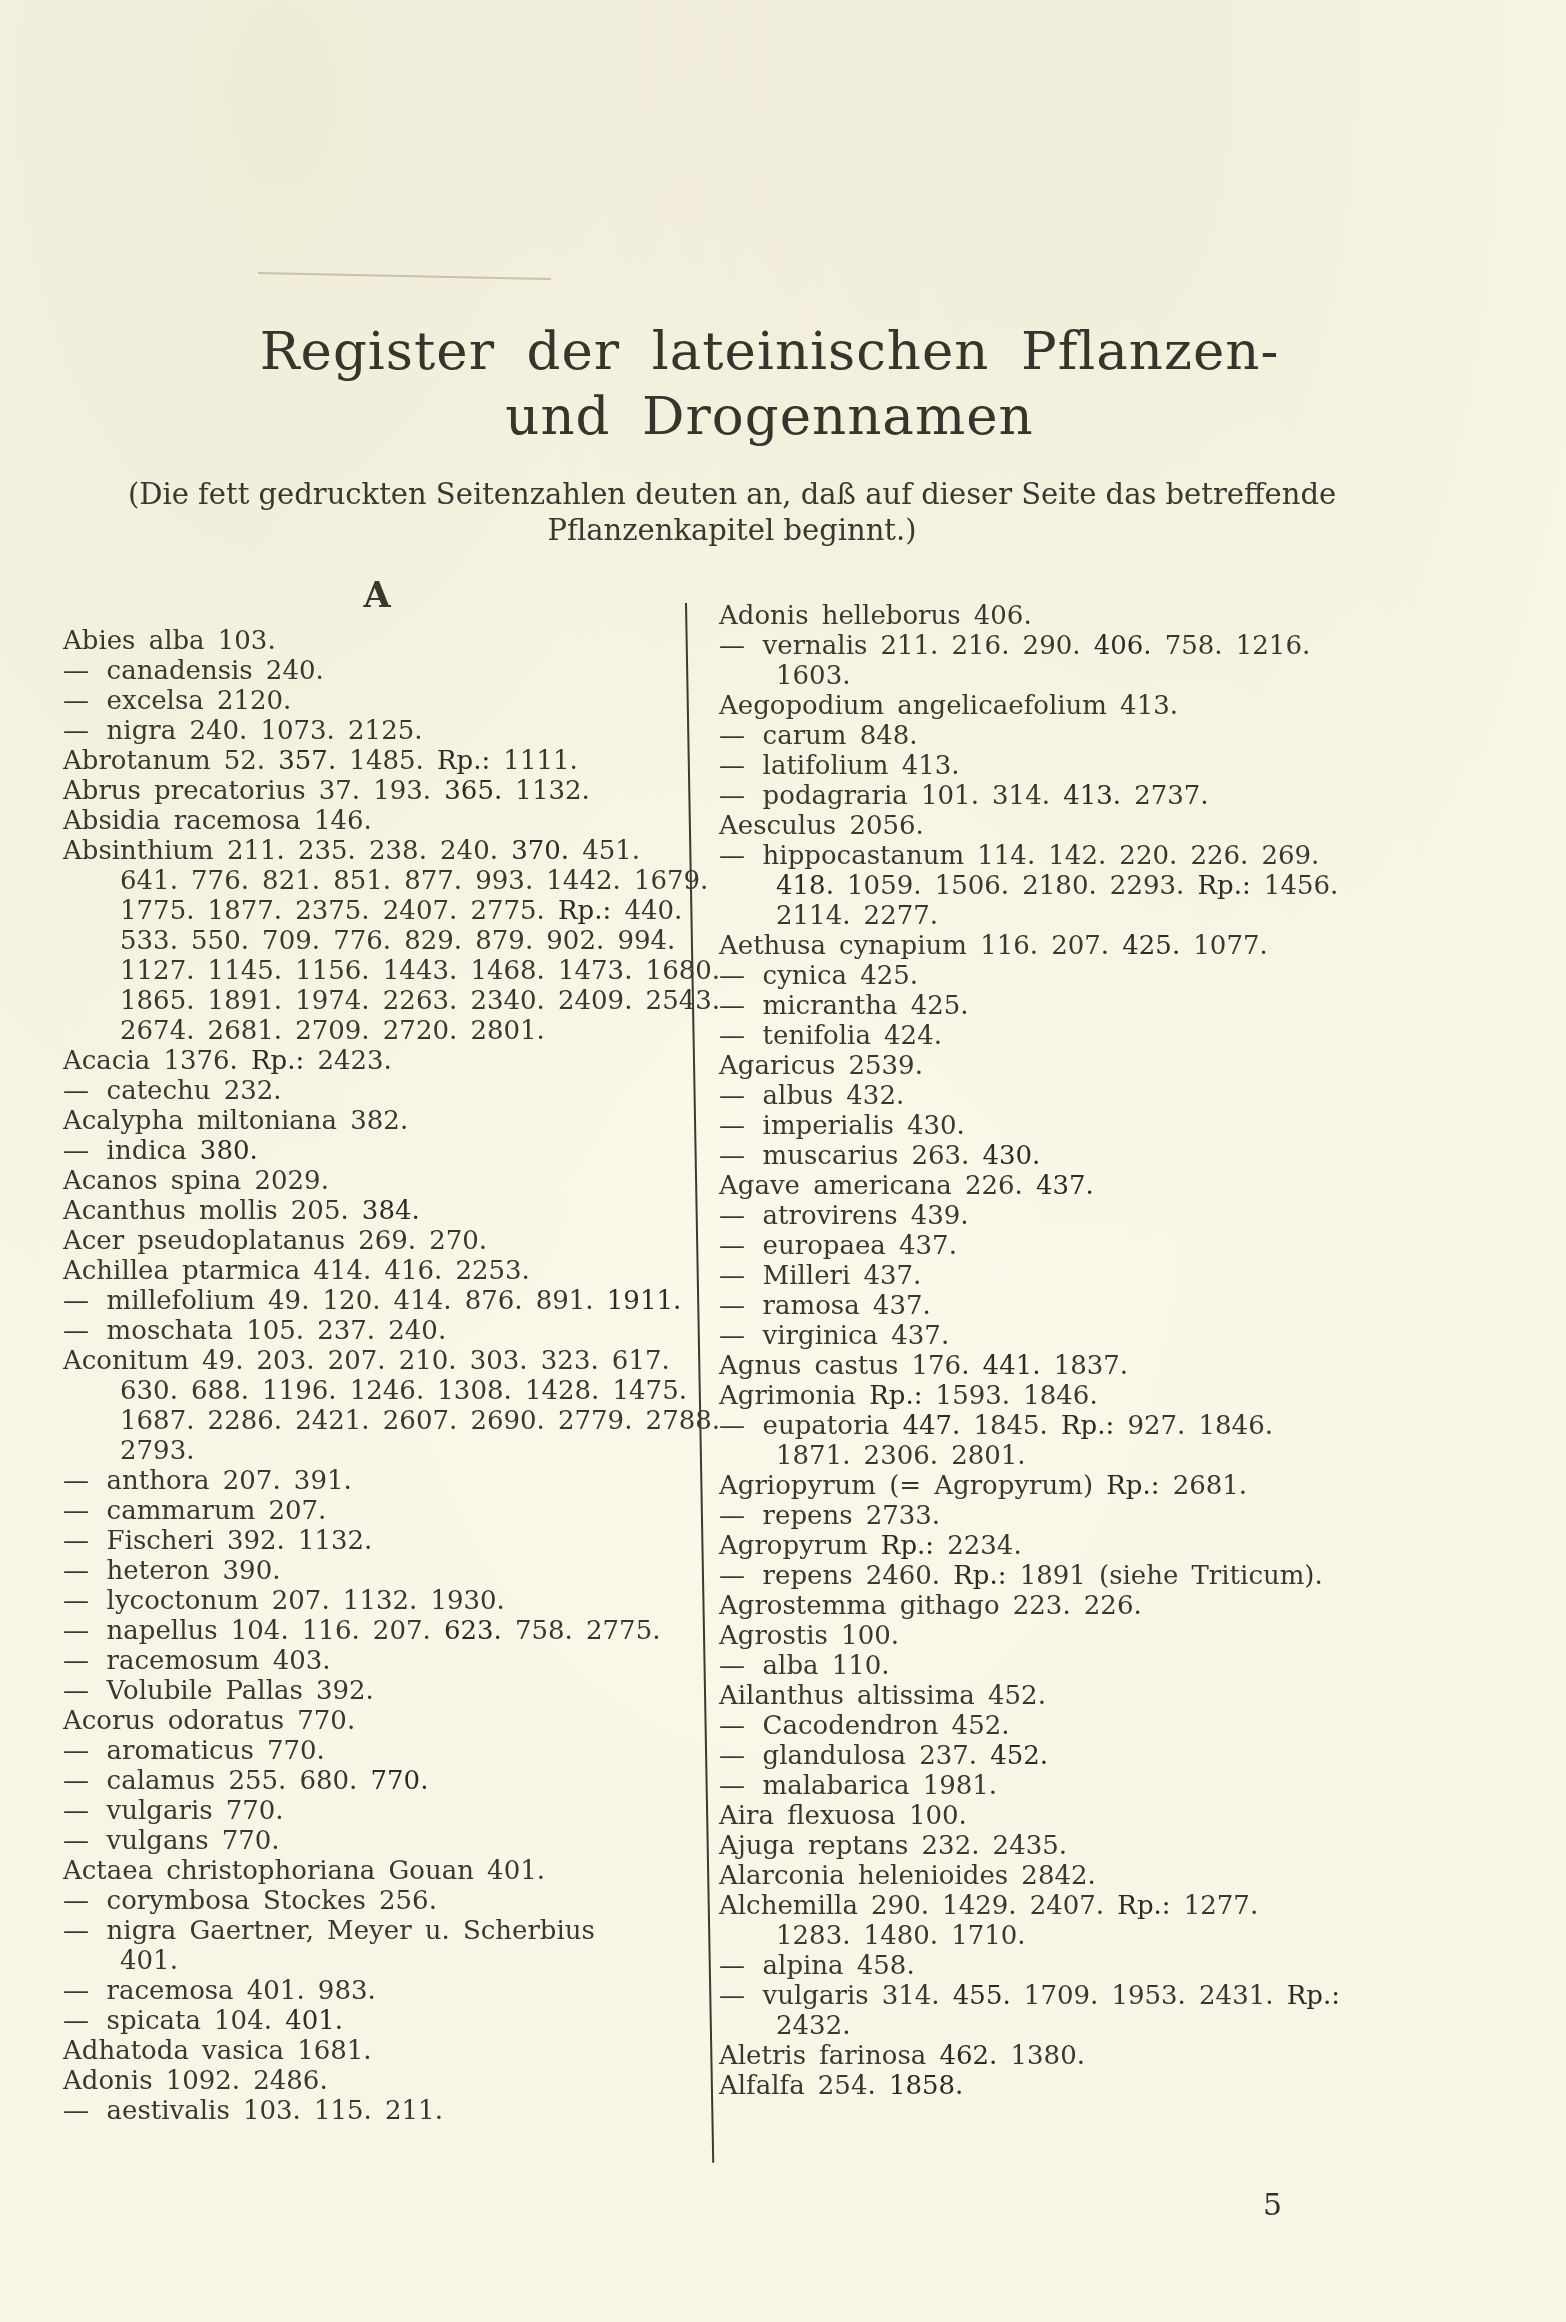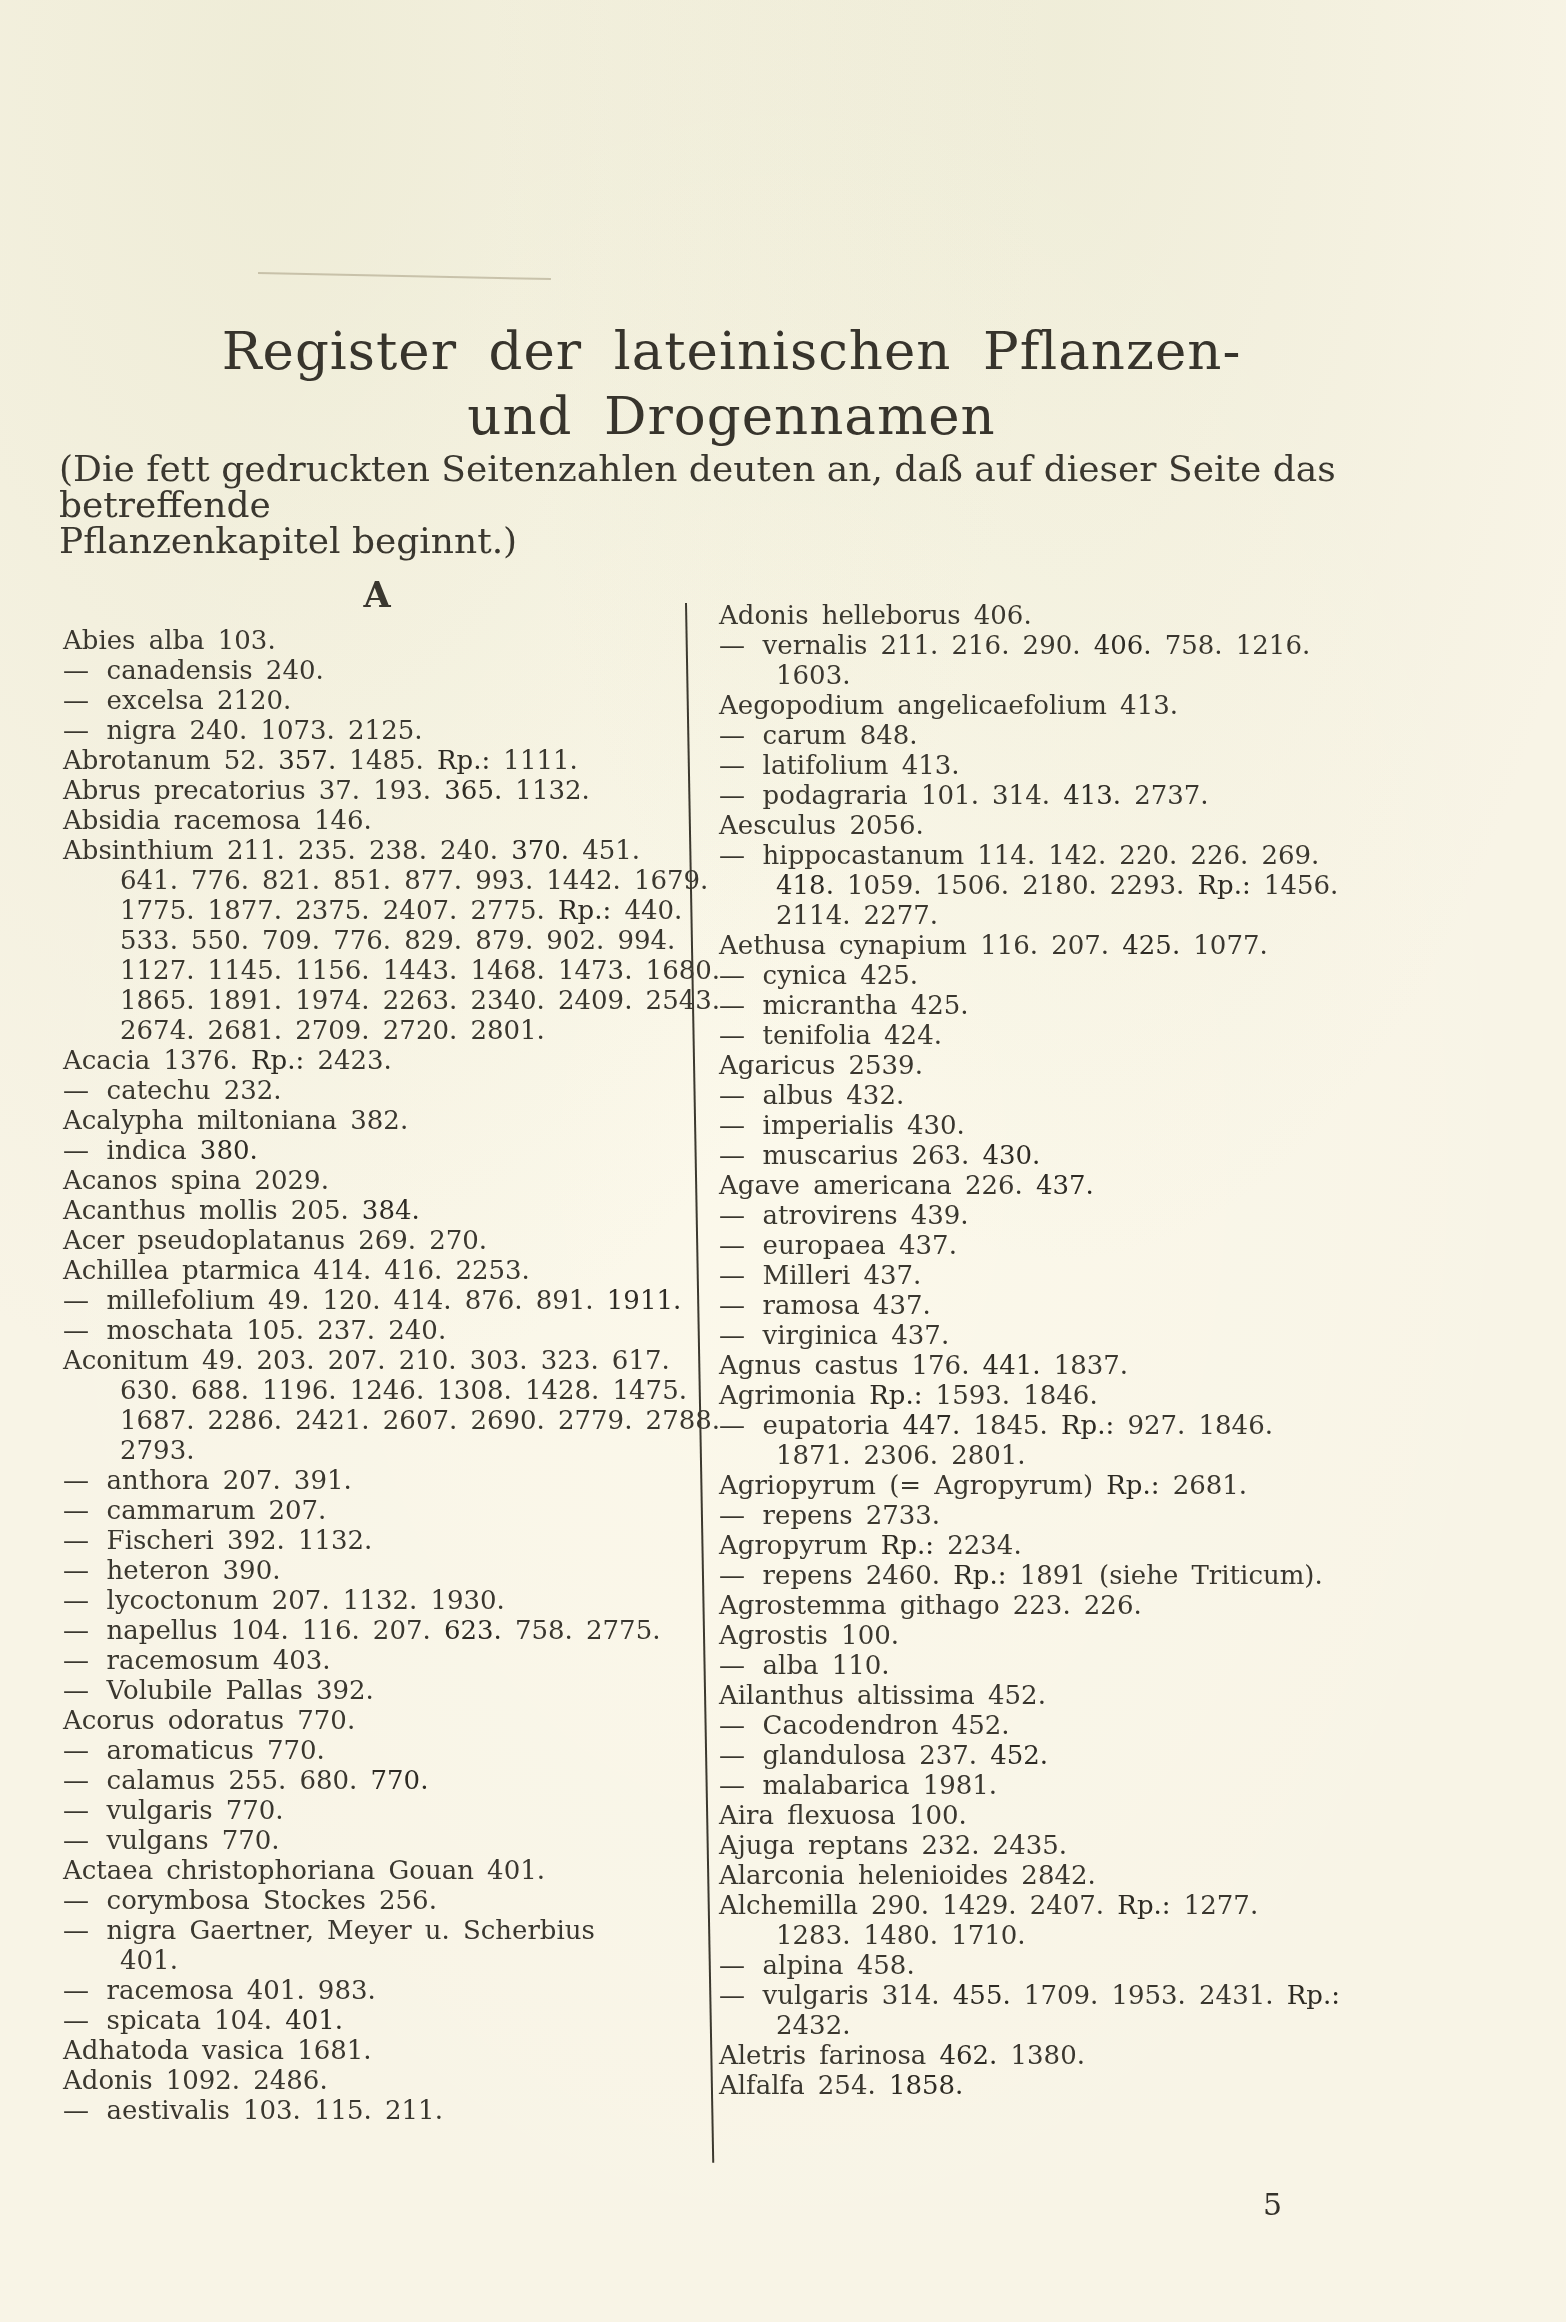--- a/index.html
+++ b/index.html
@@ -31,27 +31,28 @@
   .title {
     position: absolute;
     top: 318px; left: 0;
     width: 1463px;
     text-align: center;
     font-size: 53px;
     line-height: 65px;
     letter-spacing: 1px;
     word-spacing: 13.7px;
     color: #37342c;
+    padding-left: 38px;
   }
   .subtitle {
     position: absolute;
-    top: 451px; left: 59px;
+    top: 476px; left: 59px;
     width: 1346px;
-    text-align: left;
-    font-size: 36px;
+    text-align: center;
+    font-size: 29px;
     line-height: 36px;
     color: #3a372f;
   }
   .col {
     position: absolute;
     font-size: 26px;
     line-height: 30px;
   }
   .col-left { left: 63px; top: 580px; width: 629px; }
   .col-right { left: 719px; top: 573px; width: 751px; padding-top: 27px; }

